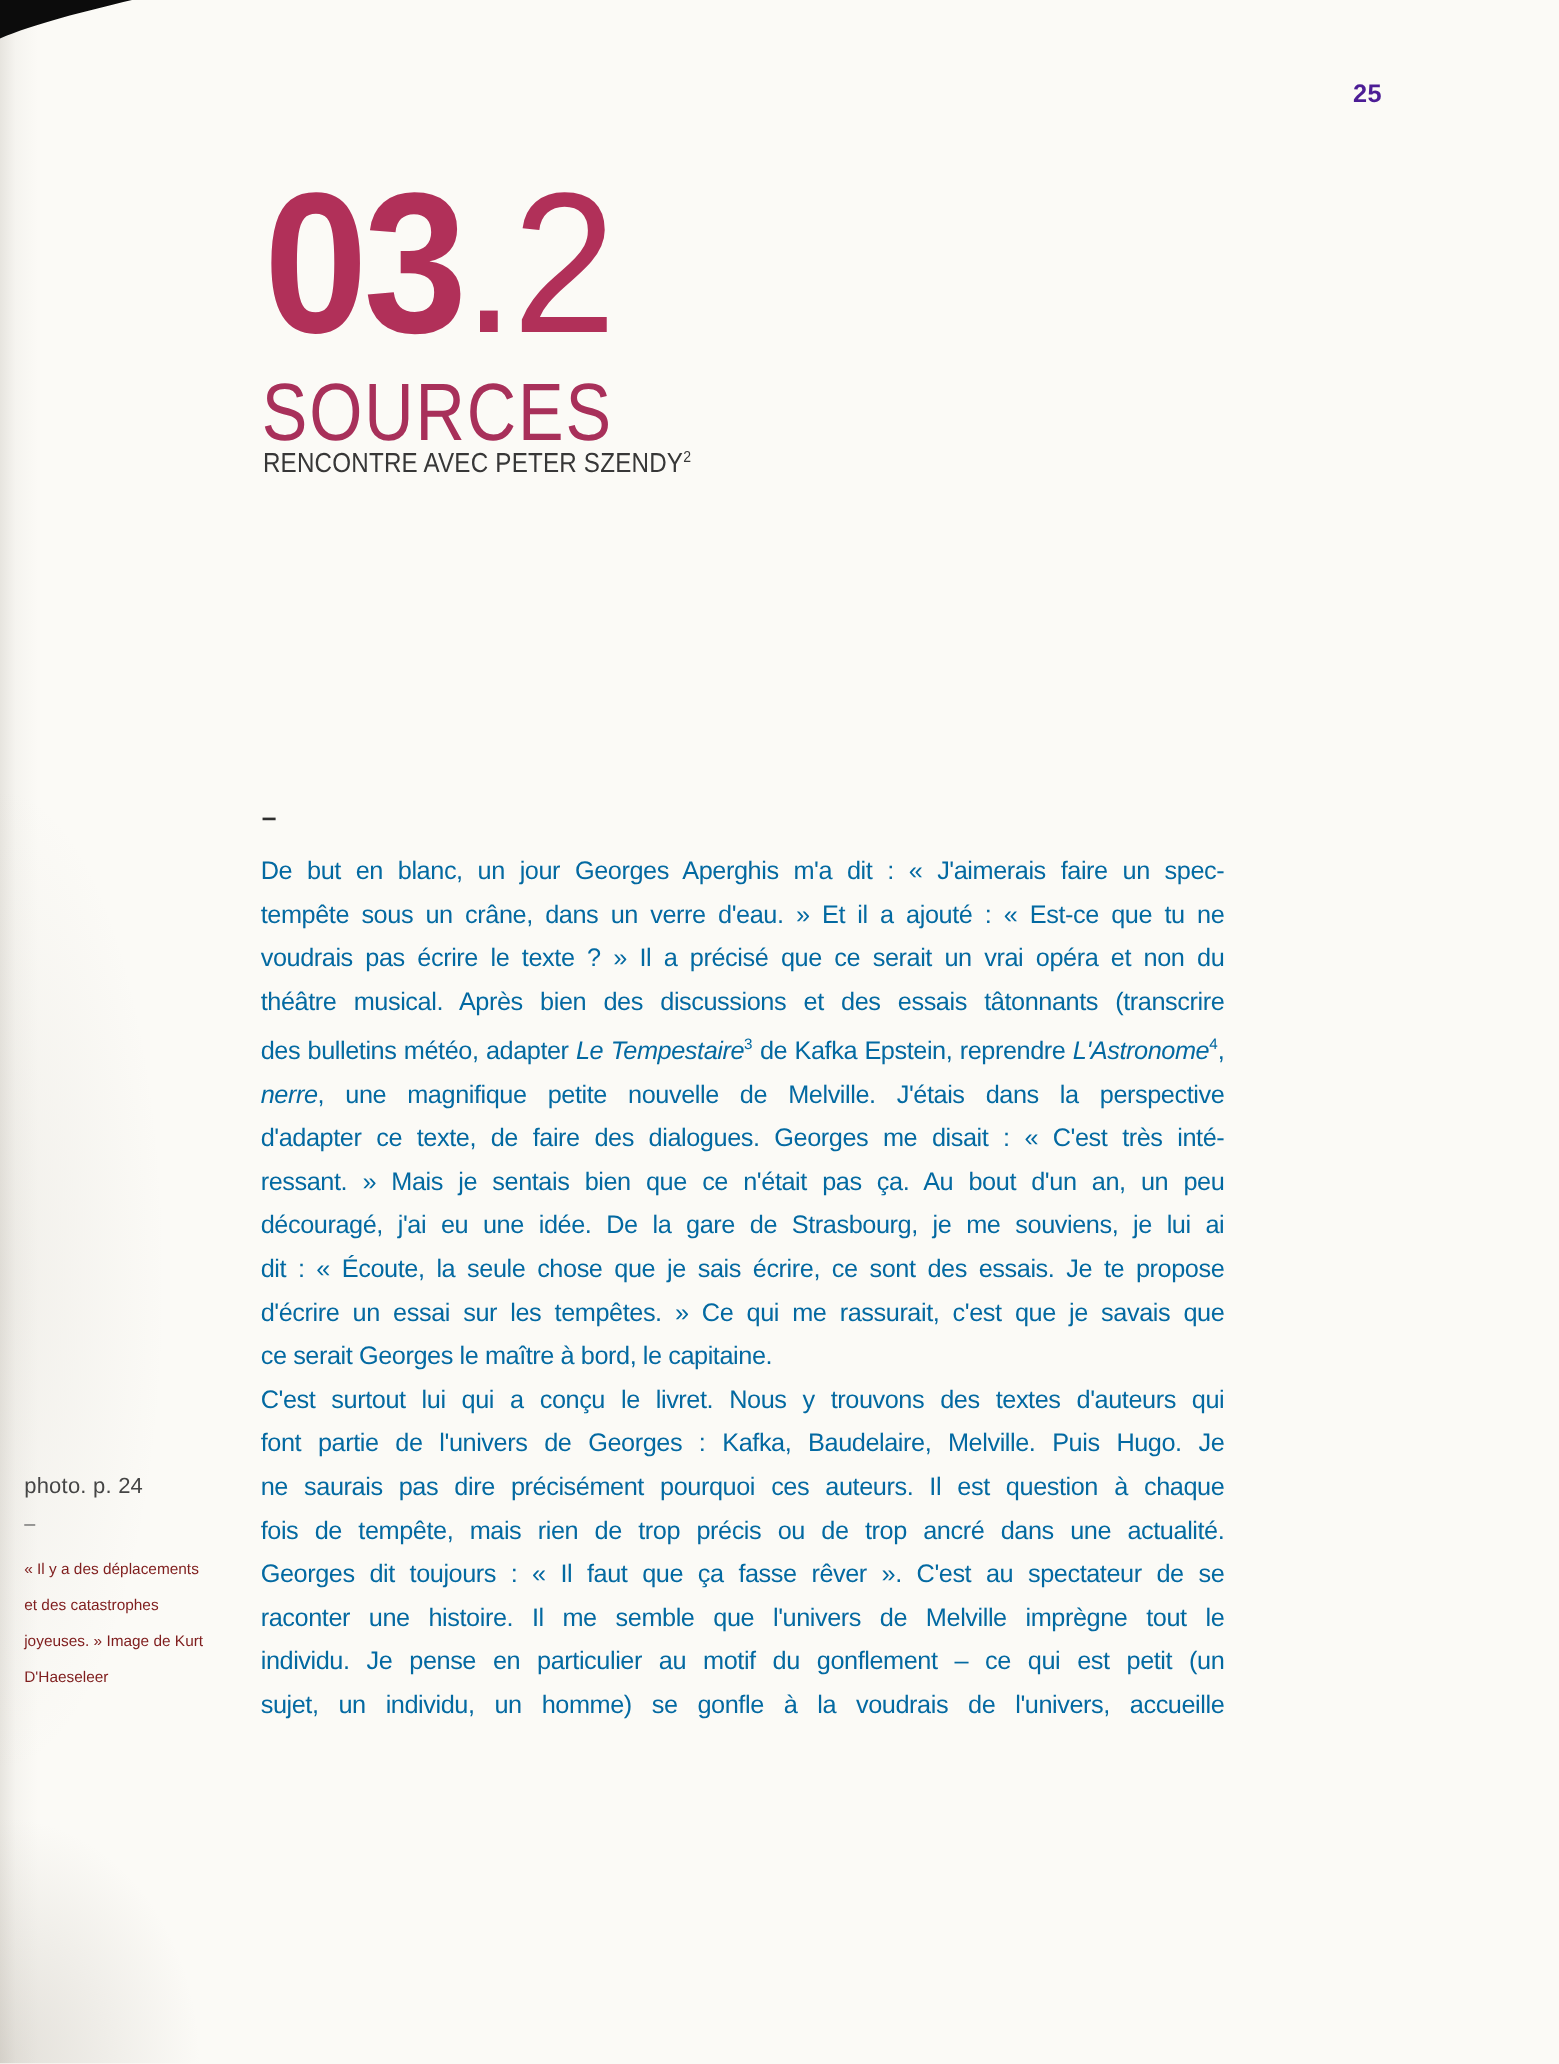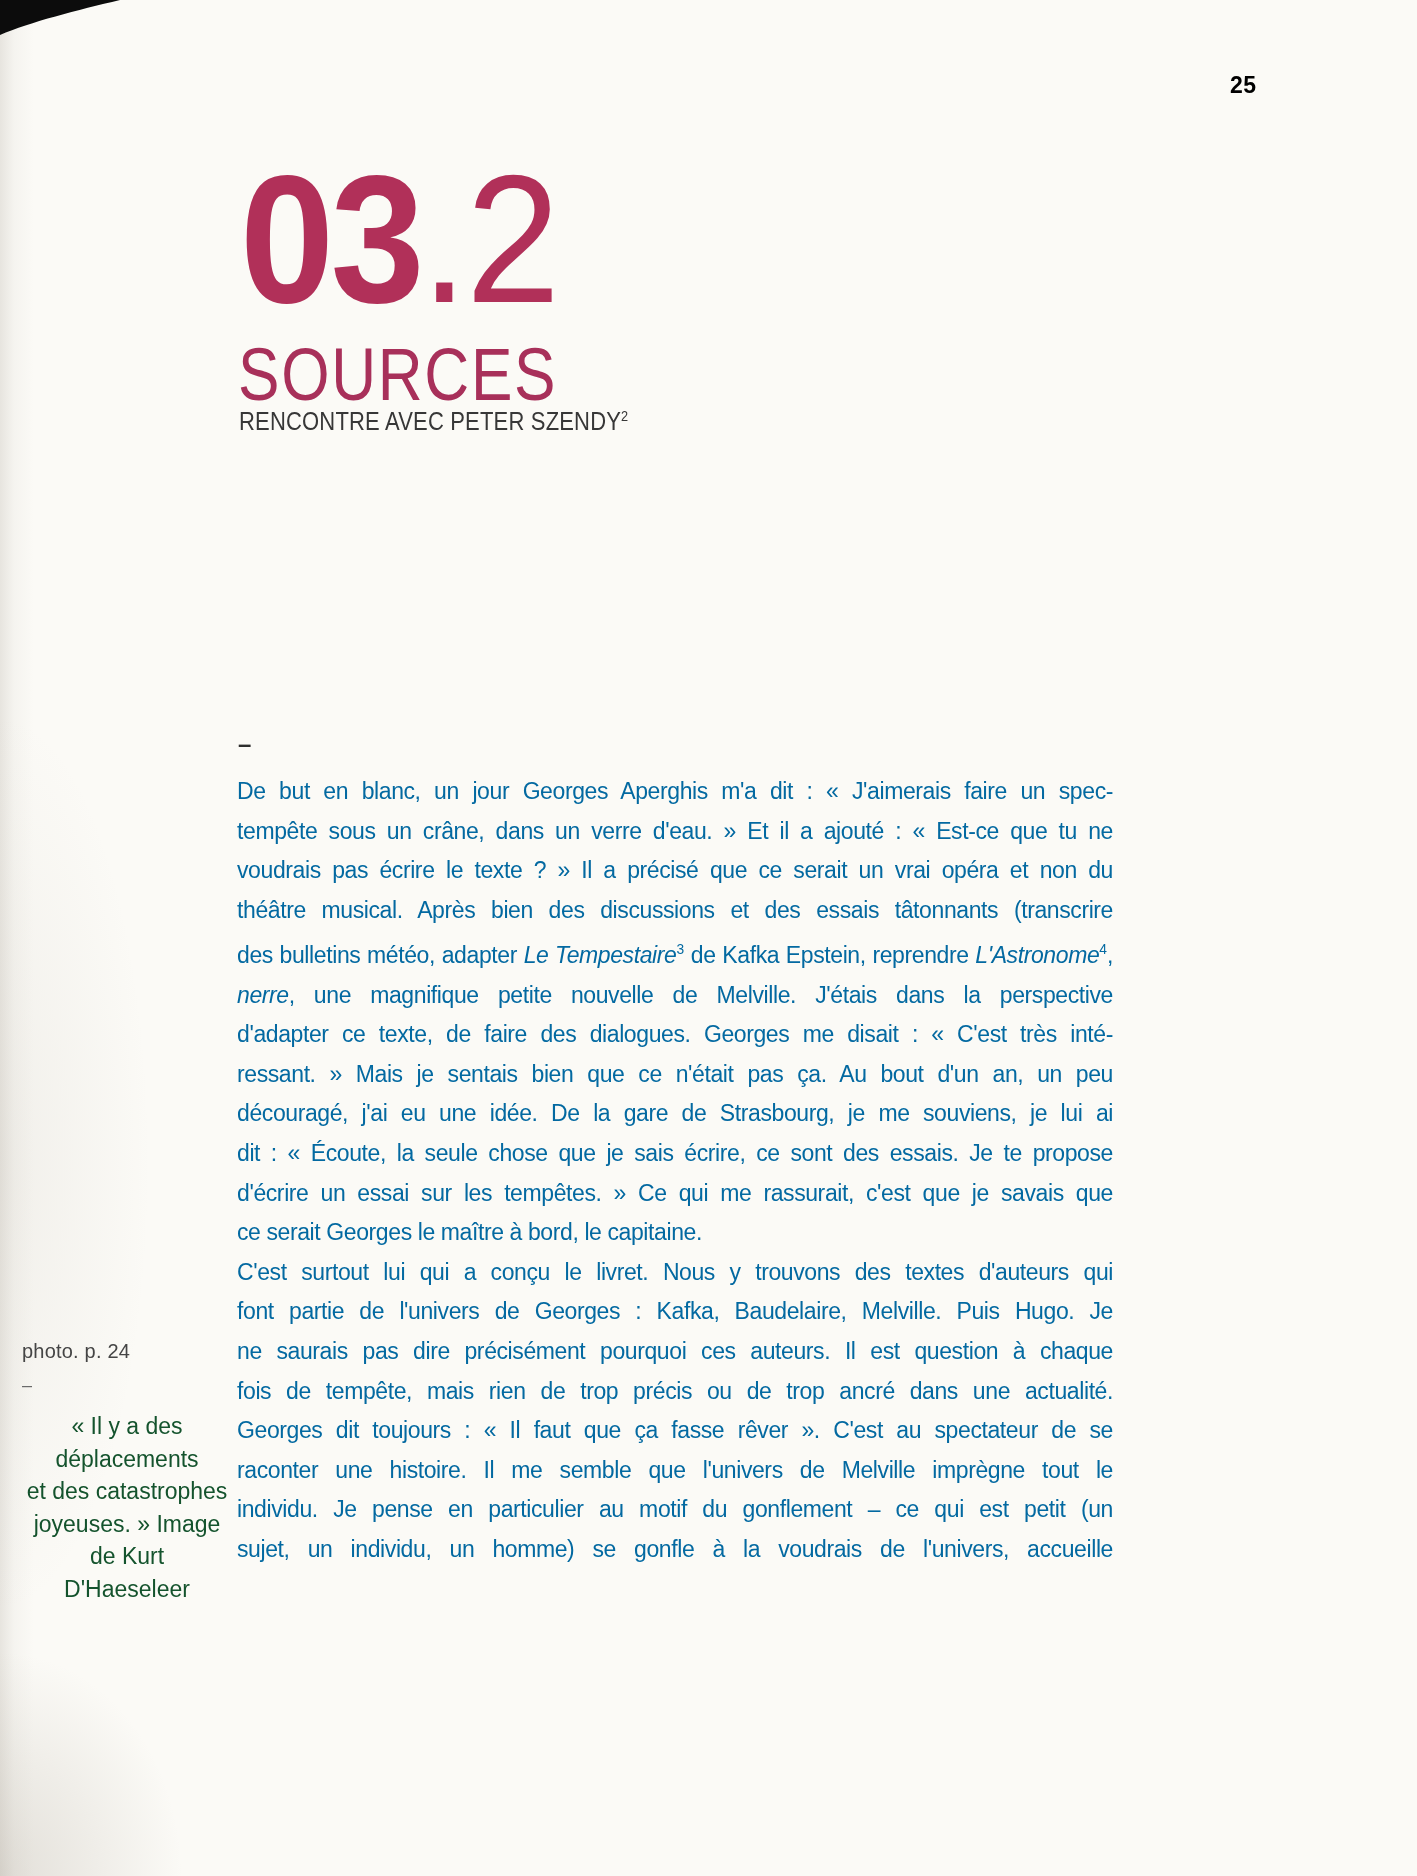--- a/index.html
+++ b/index.html
@@ -11,21 +11,21 @@
   .paper-shading{
     position:absolute;inset:0;pointer-events:none;
     background:
       radial-gradient(260px 320px at 0% 100%, rgba(168,160,148,0.30), rgba(168,160,148,0) 70%),
       radial-gradient(200px 600px at 0% 62%, rgba(168,160,148,0.12), rgba(168,160,148,0) 75%),
       linear-gradient(90deg, rgba(150,142,130,0.20) 0px, rgba(150,142,130,0.06) 14px, rgba(150,142,130,0) 34px);
   }
   .corner-wedge{position:absolute;top:0;left:0;}
   .page-number{
     position:absolute;top:72px;left:1230px;
-    font-size:23px;font-weight:700;color:#000000;letter-spacing:0.5px;
+    font-size:23px;font-weight:700;color:#4c1d95;letter-spacing:0.5px;
   }
   .chapter{
     position:absolute;top:148px;left:240px;
     color:#b13059;line-height:1;white-space:nowrap;
     transform:scaleX(0.93);transform-origin:left top;
   }
   .chapter .num-bold{font-size:182px;font-weight:900;letter-spacing:-4px;}
   .chapter .num-light{font-size:182px;font-weight:400;letter-spacing:-2px;}
   .title{
     position:absolute;top:338px;left:238px;
@@ -46,21 +46,21 @@
     position:absolute;top:772px;left:237px;width:876px;
     font-size:23px;color:#0369a1;line-height:39.6px;letter-spacing:-0.4px;
   }
   .body-text .line{text-align:justify;text-align-last:justify;}
   .body-text .line.endpara{text-align-last:left;}
   .body-text em{font-style:italic;}
   .body-text sup{font-size:0.6em;vertical-align:super;letter-spacing:0;}
   .sidebar{position:absolute;left:22px;top:1340px;width:210px;}
   .sidebar .photo-ref{font-size:20px;color:#454545;letter-spacing:0.2px;}
   .sidebar .side-dash{font-size:18px;color:#6a6a6a;margin-top:12px;}
-  .sidebar .caption{margin-top:14px;font-size:23px;line-height:32.5px;color:#14532d;text-align:center;}
+  .sidebar .caption{margin-top:14px;font-size:14px;line-height:32.5px;color:#7f1d1d;}
 </style>
 </head>
 <body>
 
 <div class="paper-shading"></div>
 
 <svg class="corner-wedge" width="122" height="38">
   <path d="M0,0 L120,0 C78,10 30,22 0,35 Z" fill="#0c0c0c"></path>
 </svg>
 

